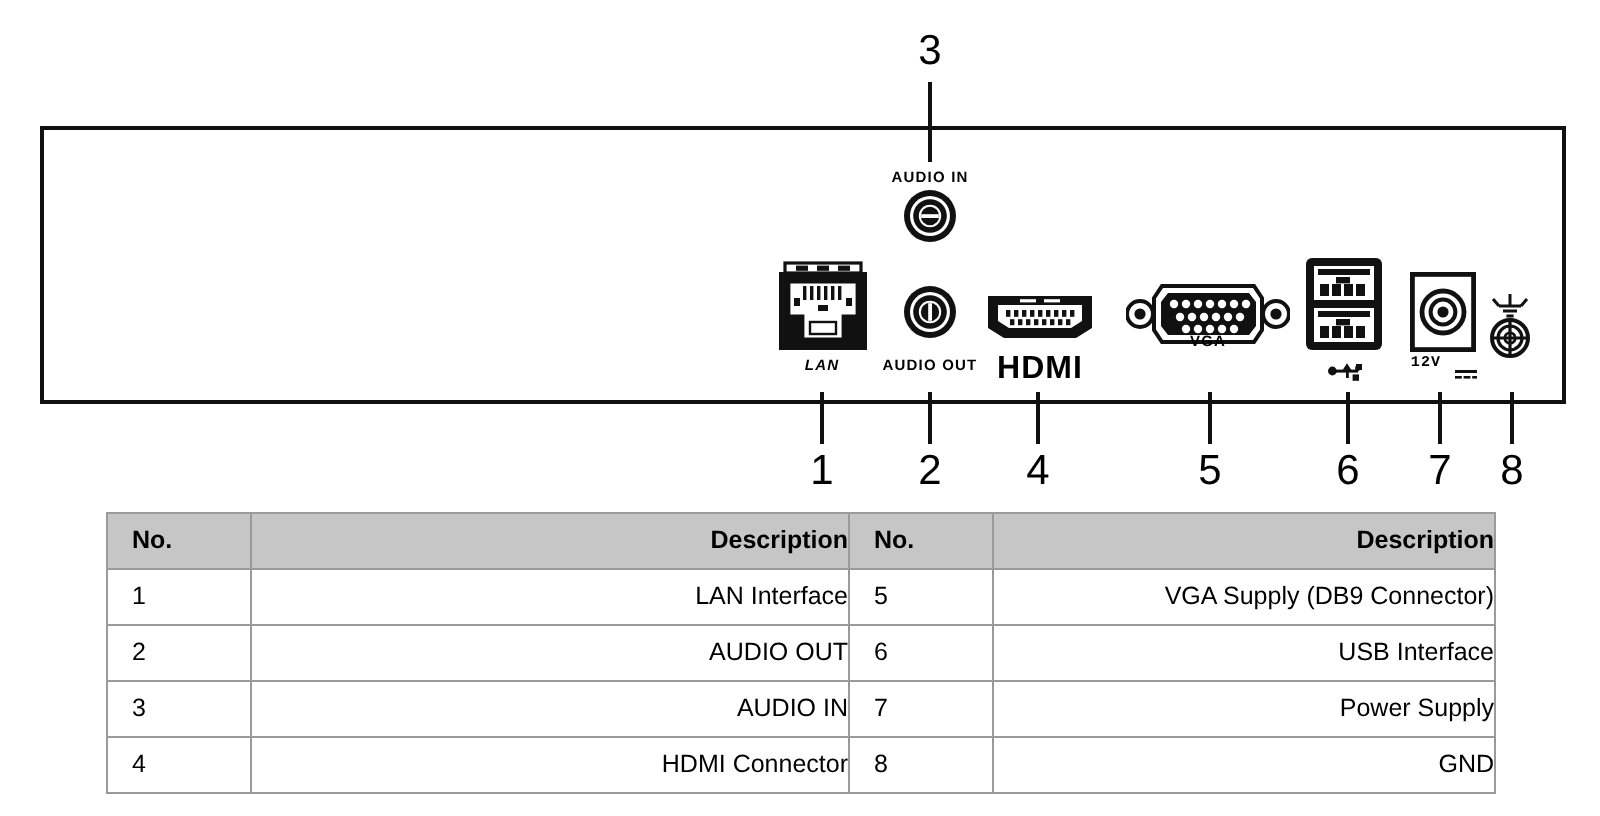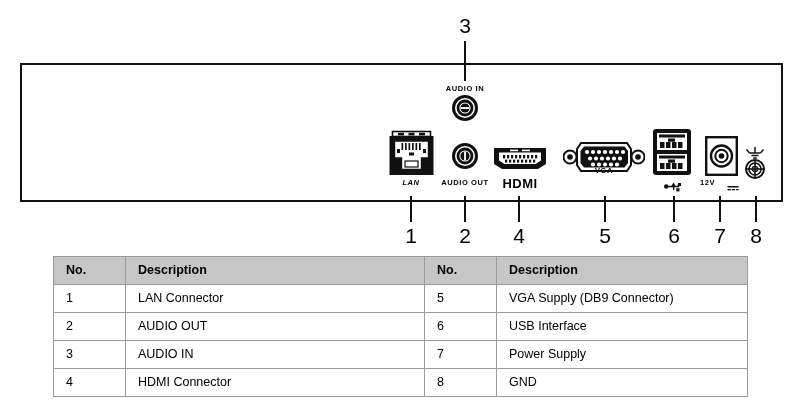--- a/index.html
+++ b/index.html
@@ -26,41 +26,41 @@
     text-align:center;width:24px;line-height:24px;
   }
   .leader{position:absolute;background:#111;width:2px;}
 
   
   .plabel{
     position:absolute;font-size:7.5px;font-weight:bold;
     letter-spacing:.6px;text-align:center;white-space:nowrap;
     font-family:"Liberation Sans", sans-serif;
   }
-  .plabel.big{font-size:13px;letter-spacing:.5px;}
+  .plabel.big{font-size:16px;letter-spacing:.5px;}
 
   .port{position:absolute;}
 
   
   .tbl{
     position:absolute;left:53px;top:256px;width:695px;
     border-collapse:collapse;table-layout:fixed;
   }
   .tbl th,.tbl td{
     border:1px solid #9a9a9a;
     font-size:12.5px;
     padding:4px 0 5px 0;
     font-family:"Liberation Sans", sans-serif;
     font-weight:normal;
     height:18px;
     vertical-align:middle;
   }
   .tbl th{background:#c6c6c6;font-weight:bold;margin-left:48px;}
   .col-no{width:59px;padding-left:12px !important;text-align:left;}
-  .col-desc{padding-left:12px !important;text-align:left;}
+  .col-desc{padding-left:12px !important;text-align:right;}
 </style>
 </head>
 <body>
 
 <div id="stage">
 
   <div class="panel"></div>
 
   <div class="callout-num" style="left:453px;top:14px;">3</div>
   <div class="leader" style="left:464px;top:41px;height:40px;"></div>
@@ -208,21 +208,21 @@
   </div>
 
   <div class="port" style="left:705px;top:136px;">
     <svg width="33" height="40" viewBox="0 0 33 40">
       <rect x="1.2" y="1.2" width="30.6" height="37.6" fill="none" stroke="#111" stroke-width="2.4"></rect>
       <circle cx="16.5" cy="20" r="10.5" fill="none" stroke="#111" stroke-width="2.4"></circle>
       <circle cx="16.5" cy="20" r="6.2" fill="none" stroke="#111" stroke-width="2"></circle>
       <circle cx="16.5" cy="20" r="2.8" fill="#111"></circle>
     </svg>
   </div>
-  <div class="plabel" style="left:700px;top:178px;width:26px;text-align:left;">12V</div>
+  <div class="plabel" style="left:700px;top:178px;width:26px;text-align:center;font-family:Liberation Mono, monospace;">12V</div>
   <div class="port" style="left:727px;top:179px;">
     <svg width="12" height="8" viewBox="0 0 12 8">
       <rect x="0.5" y="1" width="11" height="1.5" fill="#111"></rect>
       <rect x="0.5" y="4" width="3.4" height="1.3" fill="#111"></rect>
       <rect x="4.8" y="4" width="3.4" height="1.3" fill="#111"></rect>
       <rect x="9.1" y="4" width="2.4" height="1.3" fill="#111"></rect>
     </svg>
   </div>
 
   <div class="port" style="left:740px;top:146px;">
@@ -269,21 +269,21 @@
       <tr>
         <th class="col-no">No.</th>
         <th class="col-desc" style="width:286px">Description</th>
         <th class="col-no">No.</th>
         <th class="col-desc">Description</th>
       </tr>
     </thead>
     <tbody>
       <tr>
         <td class="col-no">1</td>
-        <td class="col-desc">LAN Connector</td>
+        <td class="col-desc">LAN Interface</td>
         <td class="col-no">5</td>
         <td class="col-desc">VGA Supply (DB9 Connector)</td>
       </tr>
       <tr>
         <td class="col-no">2</td>
         <td class="col-desc">AUDIO OUT</td>
         <td class="col-no">6</td>
         <td class="col-desc">USB Interface</td>
       </tr>
       <tr>

